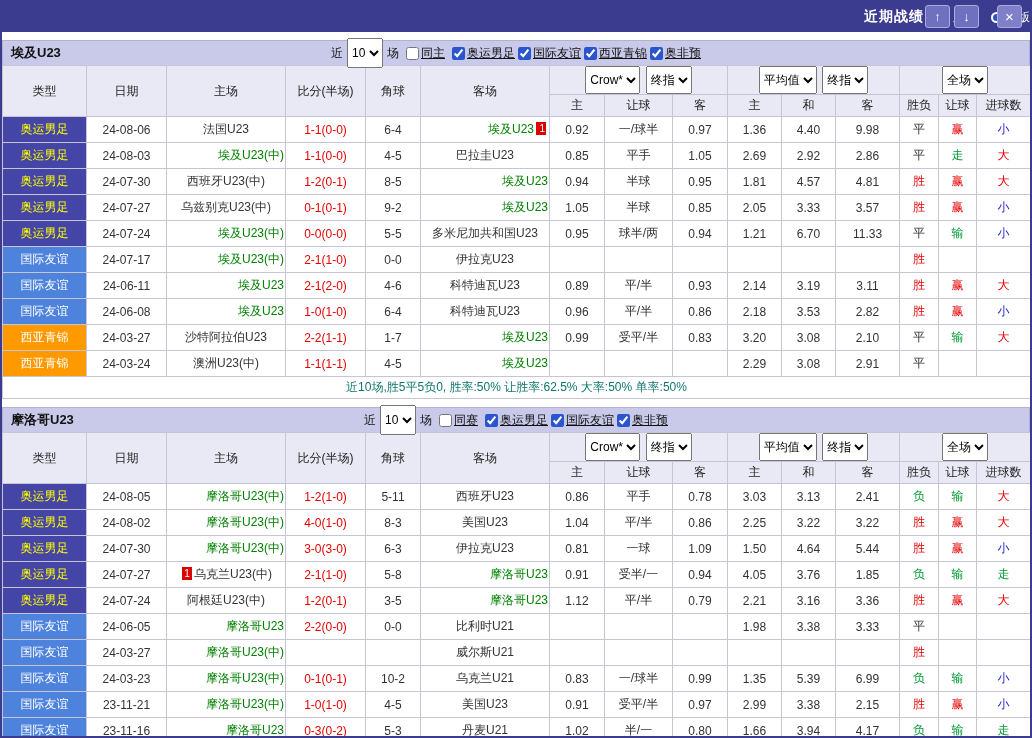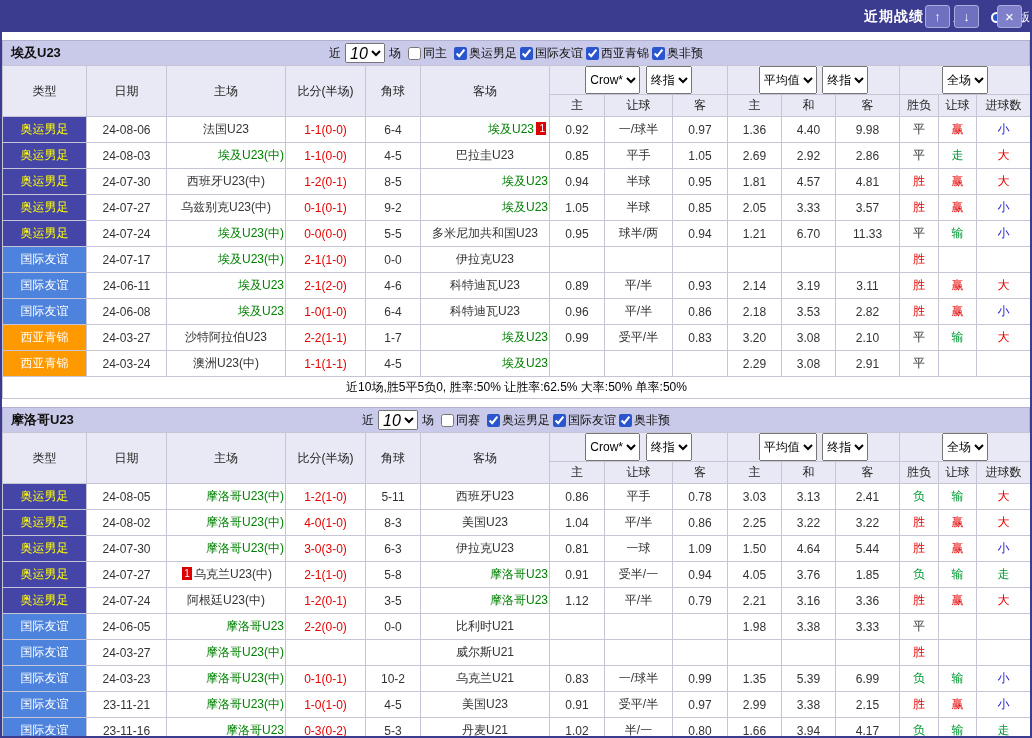--- a/index.html
+++ b/index.html
@@ -16,32 +16,32 @@
   .radio-circle.checked::after { content:""; position:absolute; left:2px; top:2px; right:2px; bottom:2px; border-radius:50%; background:#2a55cc; }
   .tb-buttons { position:absolute; right:8px; top:3px; display:flex; gap:4px; align-items:center; }
   .tb-btn { width:25px; height:23px; background:#7070c0; border:1px solid #aaaadd; color:#fff; border-radius:3px; font-size:13px; text-align:center; cursor:pointer; padding:0; line-height:20px; }
   .tb-btn.close { margin-left:14px; background:#8080ca; font-size:15px; }
 
   
   .section { margin-top:8px; }
   .section-bar { height:25px; background:#c9c9e9; border:1px solid #b2b2d0; border-bottom:none; position:relative; display:flex; align-items:center; justify-content:center; font-size:12px; color:#111; }
   .team-name { position:absolute; left:8px; font-weight:bold; font-size:13px; color:#111; }
   .filters { display:flex; align-items:center; gap:4px; }
-  .filters select { height:20px; font-size:16px;font-style:italic; }
-  .cb { display:inline-flex; align-items:center; gap:1px; cursor:pointer; }
+  .filters select { height:30px; font-size:12px; }
+  .cb { display:inline-flex; align-items:center; gap:1px; cursor:pointer;text-decoration:underline; }
   .cb input { margin:0 1px 0 3px; width:13px; height:13px; accent-color:#2a55cc; }
   .league-cbs { display:inline-flex; align-items:center; }
 
   
   table { border-collapse:collapse; width:100%; table-layout:fixed; font-size:12px; }
   th, td { border:1px solid #c5c5d5; text-align:center; padding:0 1px; overflow:hidden; white-space:nowrap; }
   thead th { background:#e9e9f5; font-weight:normal; height:22px; color:#222; }
   thead select { height:28px; font-size:12px; margin:0 1px; }
   tbody td { height:26px; color:#333; }
-  tfoot td { height:22px; color:#000000; background:#fff; }
+  tfoot td { height:22px; color:#0f766e; background:#fff; }
 
   .league.olympic { background:#4545a8; color:#ffff00; }
   .league.friendly { background:#4d82dd; color:#ffffff; }
   .league.wasia { background:#ff9900; color:#ffffff; }
   td.team { color:#333; cursor:pointer; }
   td.team.green { color:#008000;text-align:right; }
   td.score { color:#e60000; }
   td.odds { color:#333; }
   .c-red { color:#e60000; }
   .c-green { color:#009933; }

